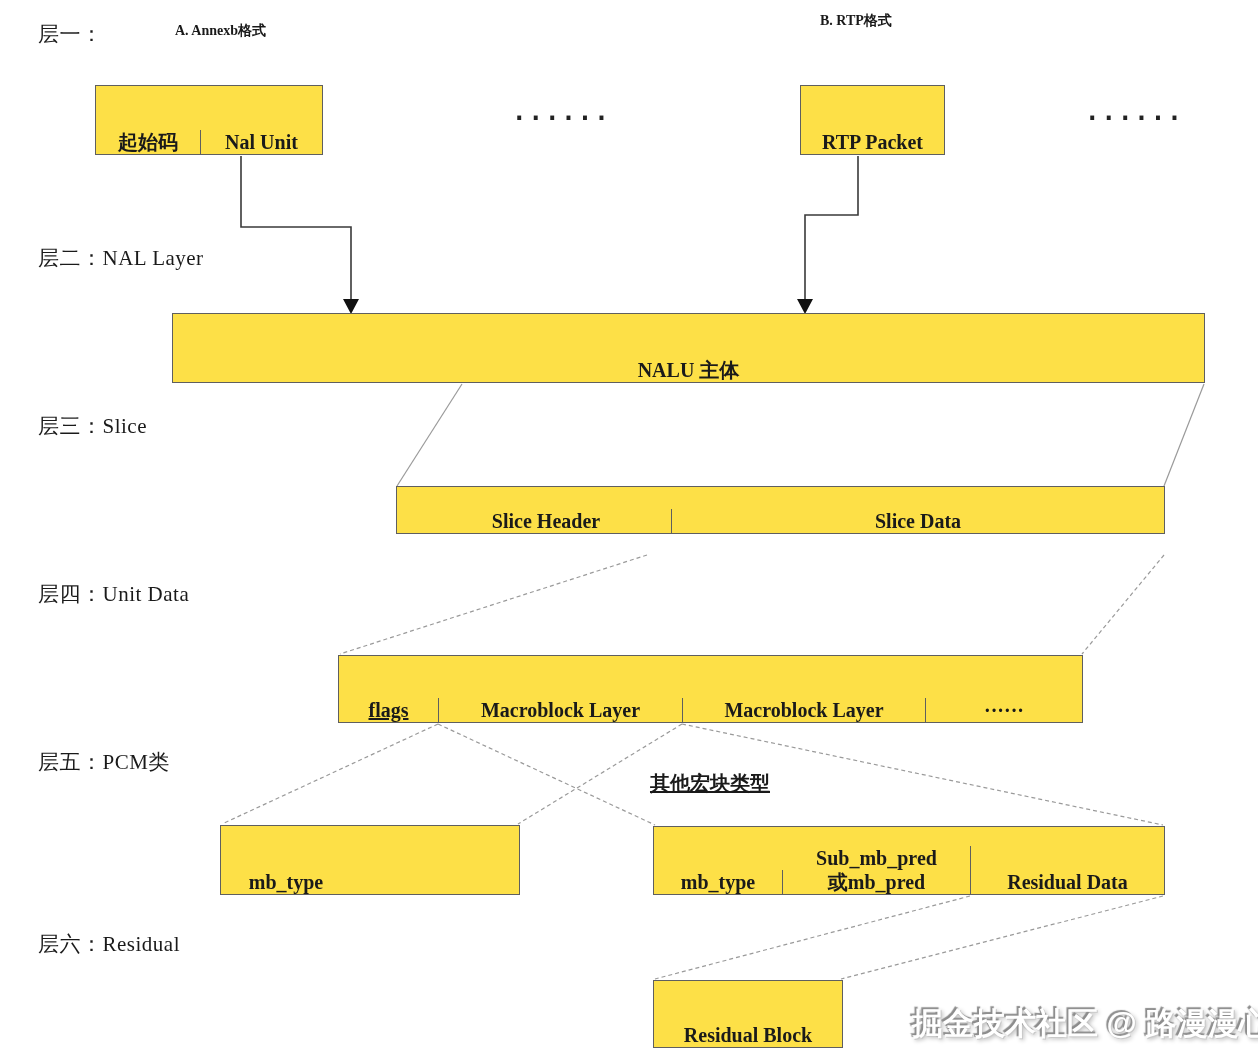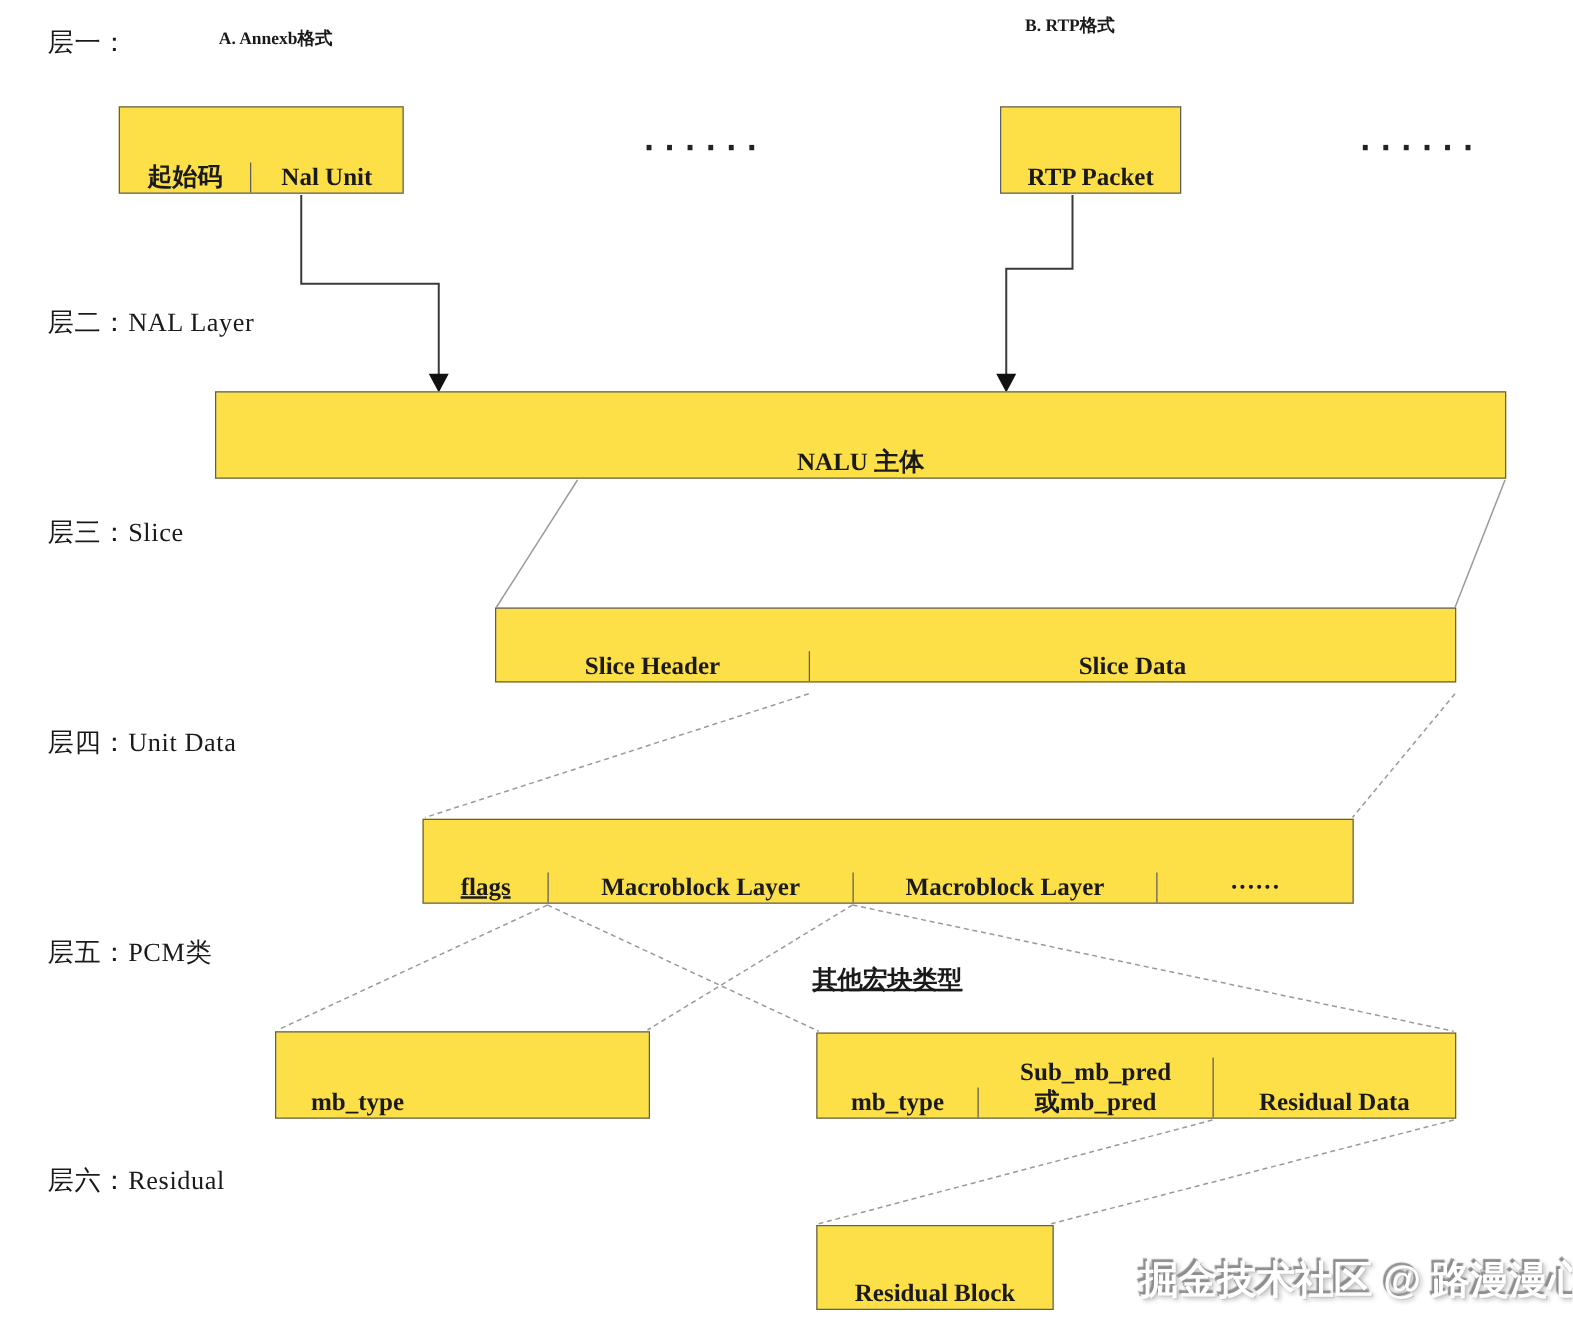--- a/index.html
+++ b/index.html
@@ -83,21 +83,21 @@
 
   <div class="dbox" style="left:800px;top:85px;width:145px;height:70px;font-family:Liberation Serif, serif;">
     <div class="cell" style="flex:1;">RTP Packet</div>
   </div>
   <div class="dots" style="left:1085px;top:104px;">······</div>
 
   <div class="dbox" style="left:172px;top:313px;width:1033px;height:70px;">
     <div class="cell" style="flex:1;">NALU 主体</div>
   </div>
 
-  <div class="dbox" style="left:396px;top:486px;width:769px;height:60px;">
+  <div class="dbox" style="left:396px;top:486px;width:769px;height:48px;padding-left:24px;">
     <div class="cell" style="width:251px;">Slice Header</div>
     <div class="cell" style="flex:1;">Slice Data</div>
   </div>
 
   <div class="dbox" style="left:338px;top:655px;width:745px;height:68px;">
     <div class="cell" style="width:100px;text-decoration:underline;">flags</div>
     <div class="cell" style="width:244px;">Macroblock Layer</div>
     <div class="cell" style="width:243px;">Macroblock Layer</div>
     <div class="cell" style="flex:1;">······</div>
   </div>

